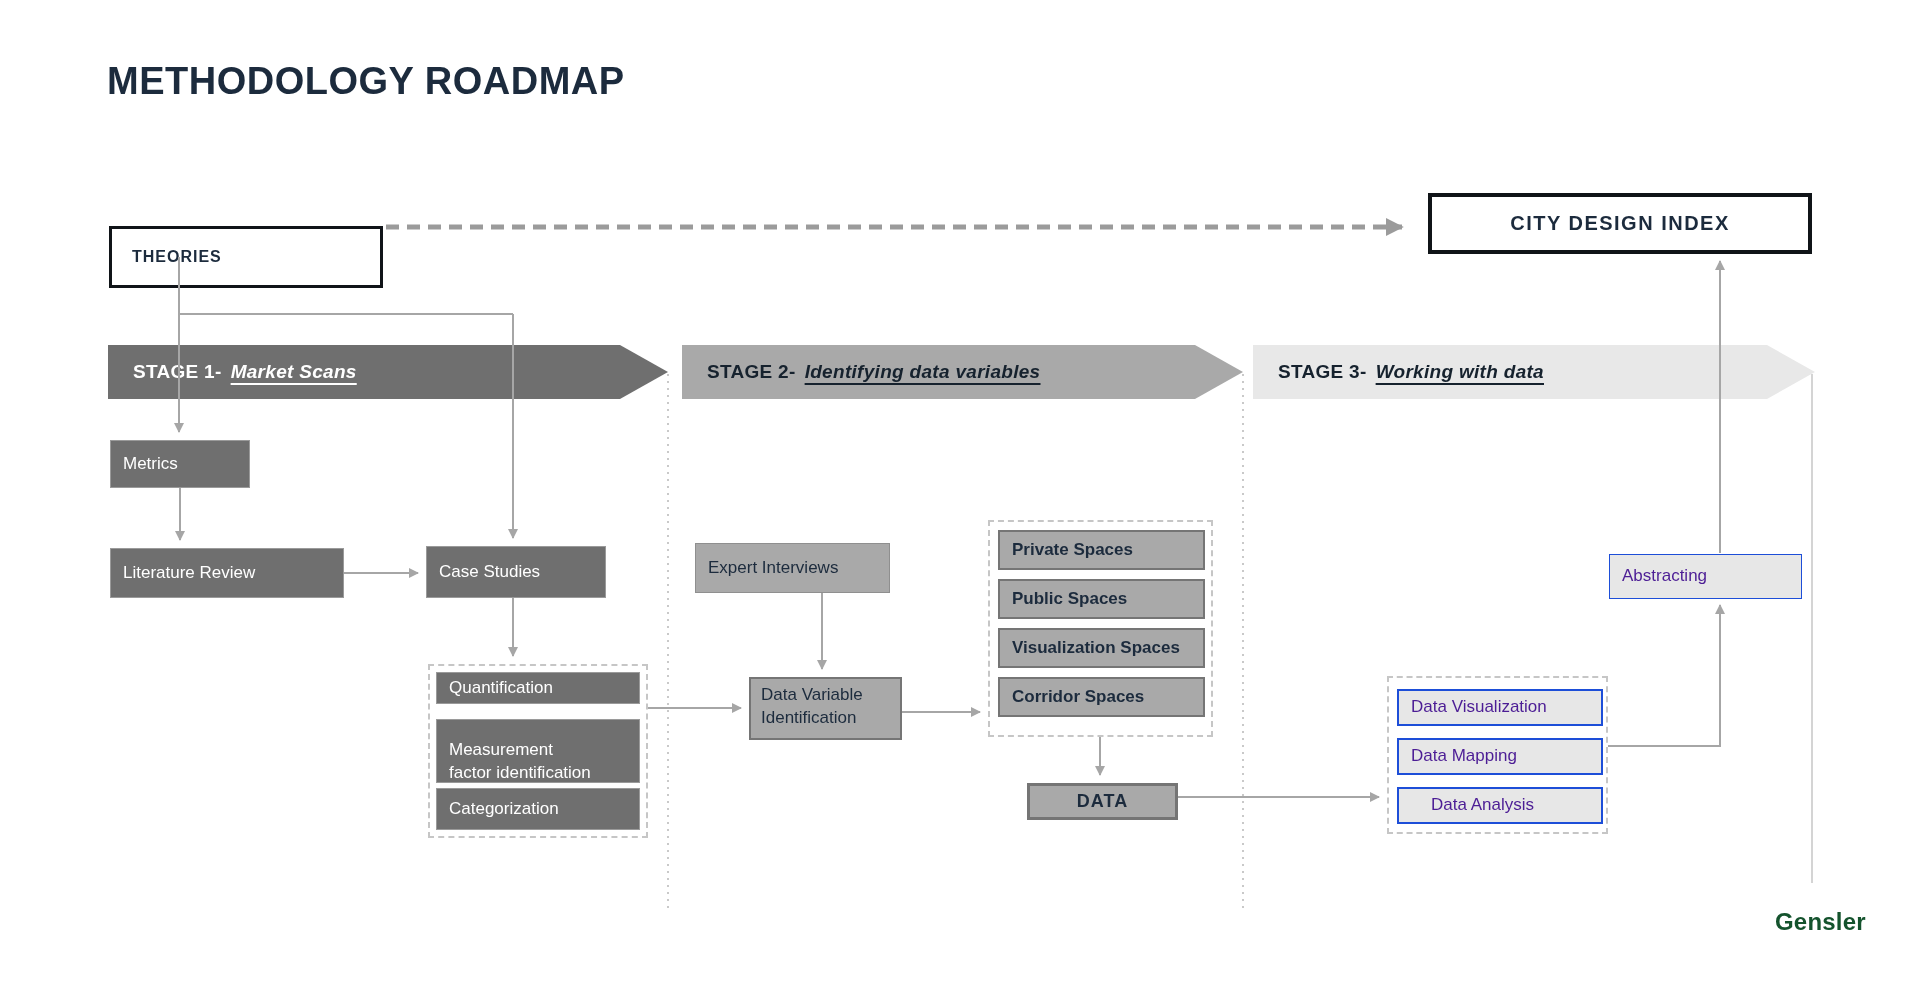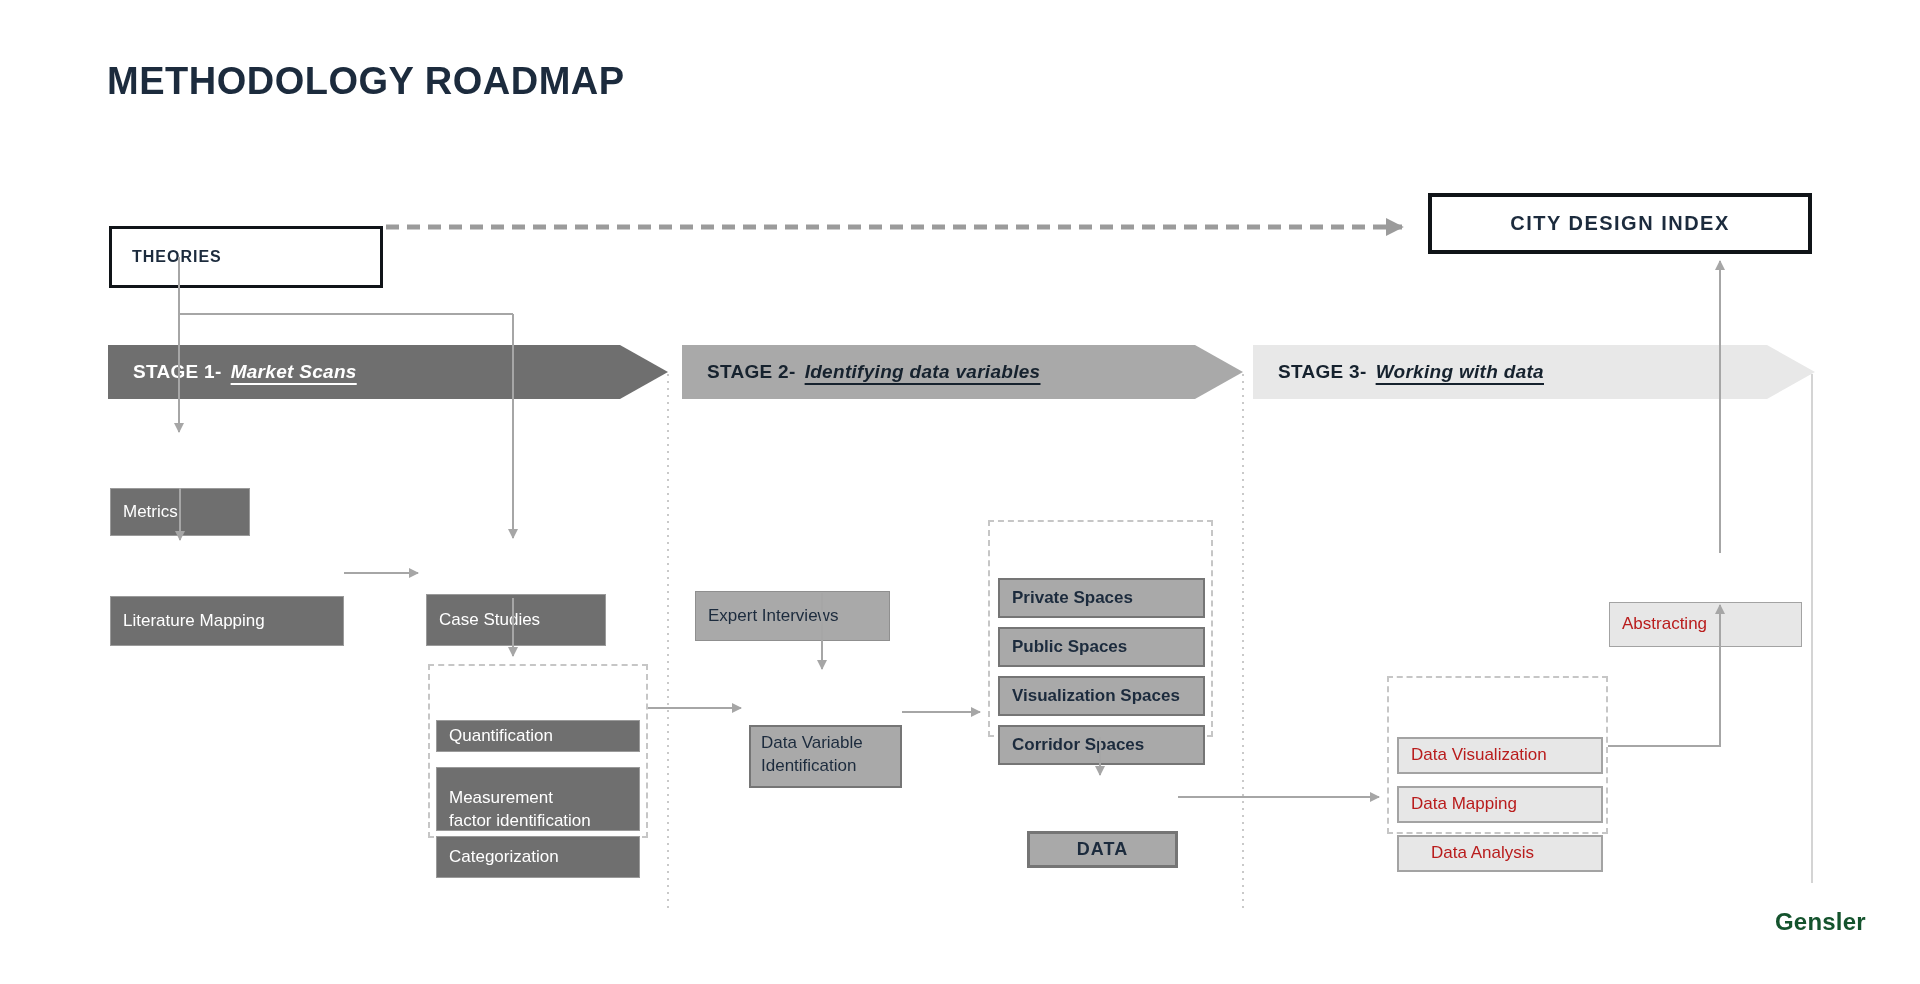--- a/index.html
+++ b/index.html
@@ -25,25 +25,25 @@
     font-size:19px;font-weight:700;letter-spacing:.3px;
     clip-path:polygon(0 0, calc(100% - 48px) 0, 100% 50%, calc(100% - 48px) 100%, 0 100%);
   }
   .banner .stage-name{font-style:italic;text-decoration:underline;text-underline-offset:5px;
     text-decoration-thickness:2px;margin-left:9px;}
   .banner1{left:108px;width:560px;background:#6f6f6f;color:#ffffff;}
   .banner2{left:682px;width:561px;background:#a9a9a9;color:#16222e;}
   .banner3{left:1253px;width:562px;background:#e8e8e8;color:#16222e;}
   
   .node{display:flex;align-items:center;padding:0 12px;z-index:2;
-    font-size:17px;line-height:1.35;margin-top:48px;}
+    font-size:17px;line-height:1.35;}
   .dark{background:#6f6f6f;border:1px solid #9a9a9a;color:#ffffff;font-weight:500;}
   .mid{background:#a9a9a9;border:1px solid #8f8f8f;color:#1c2b3d;font-weight:500;}
   .mid-strong{background:#a9a9a9;border:2px solid #757575;color:#1c2b3d;font-weight:500;}
-  .light{background:#e7e7e7;border:2px solid #a3a3a3;color:#b91c1c;font-weight:500;}
+  .light{background:#e7e7e7;border:2px solid #1d4ed8;color:#4c1d95;font-weight:500;}
   .metrics-box{left:110px;top:440px;width:140px;height:48px;}
   .litreview-box{left:110px;top:548px;width:234px;height:50px;}
   .casestudies-box{left:426px;top:546px;width:180px;height:52px;}
   .quant-box{left:436px;top:672px;width:204px;height:32px;}
   .measure-box{left:436px;top:719px;width:204px;height:64px;display:block;padding-top:19px;}
   .measure-box span{display:block;}
   .categ-box{left:436px;top:788px;width:204px;height:42px;}
   .ei-box{left:695px;top:543px;width:195px;height:50px;}
   .dvi-box{left:749px;top:677px;width:153px;height:63px;display:block;padding-top:5px;padding-left:10px;}
   .dvi-box span{display:block;}
@@ -82,21 +82,21 @@
   <div class="abs banner banner2">
     <span class="stage-prefix">STAGE 2-</span>
     <span class="stage-name">Identifying data variables</span>
   </div>
   <div class="abs banner banner3">
     <span class="stage-prefix">STAGE 3-</span>
     <span class="stage-name">Working with data</span>
   </div>
 
   <div class="abs node dark metrics-box">Metrics</div>
-  <div class="abs node dark litreview-box">Literature Mapping</div>
+  <div class="abs node dark litreview-box">Literature Review</div>
   <div class="abs node dark casestudies-box">Case Studies</div>
 
   <div class="abs frame ms-frame"></div>
   <div class="abs node dark quant-box">Quantification</div>
   <div class="abs node dark measure-box">
     <span>Measurement</span>
     <span>factor identification</span>
   </div>
   <div class="abs node dark categ-box">Categorization</div>
 

